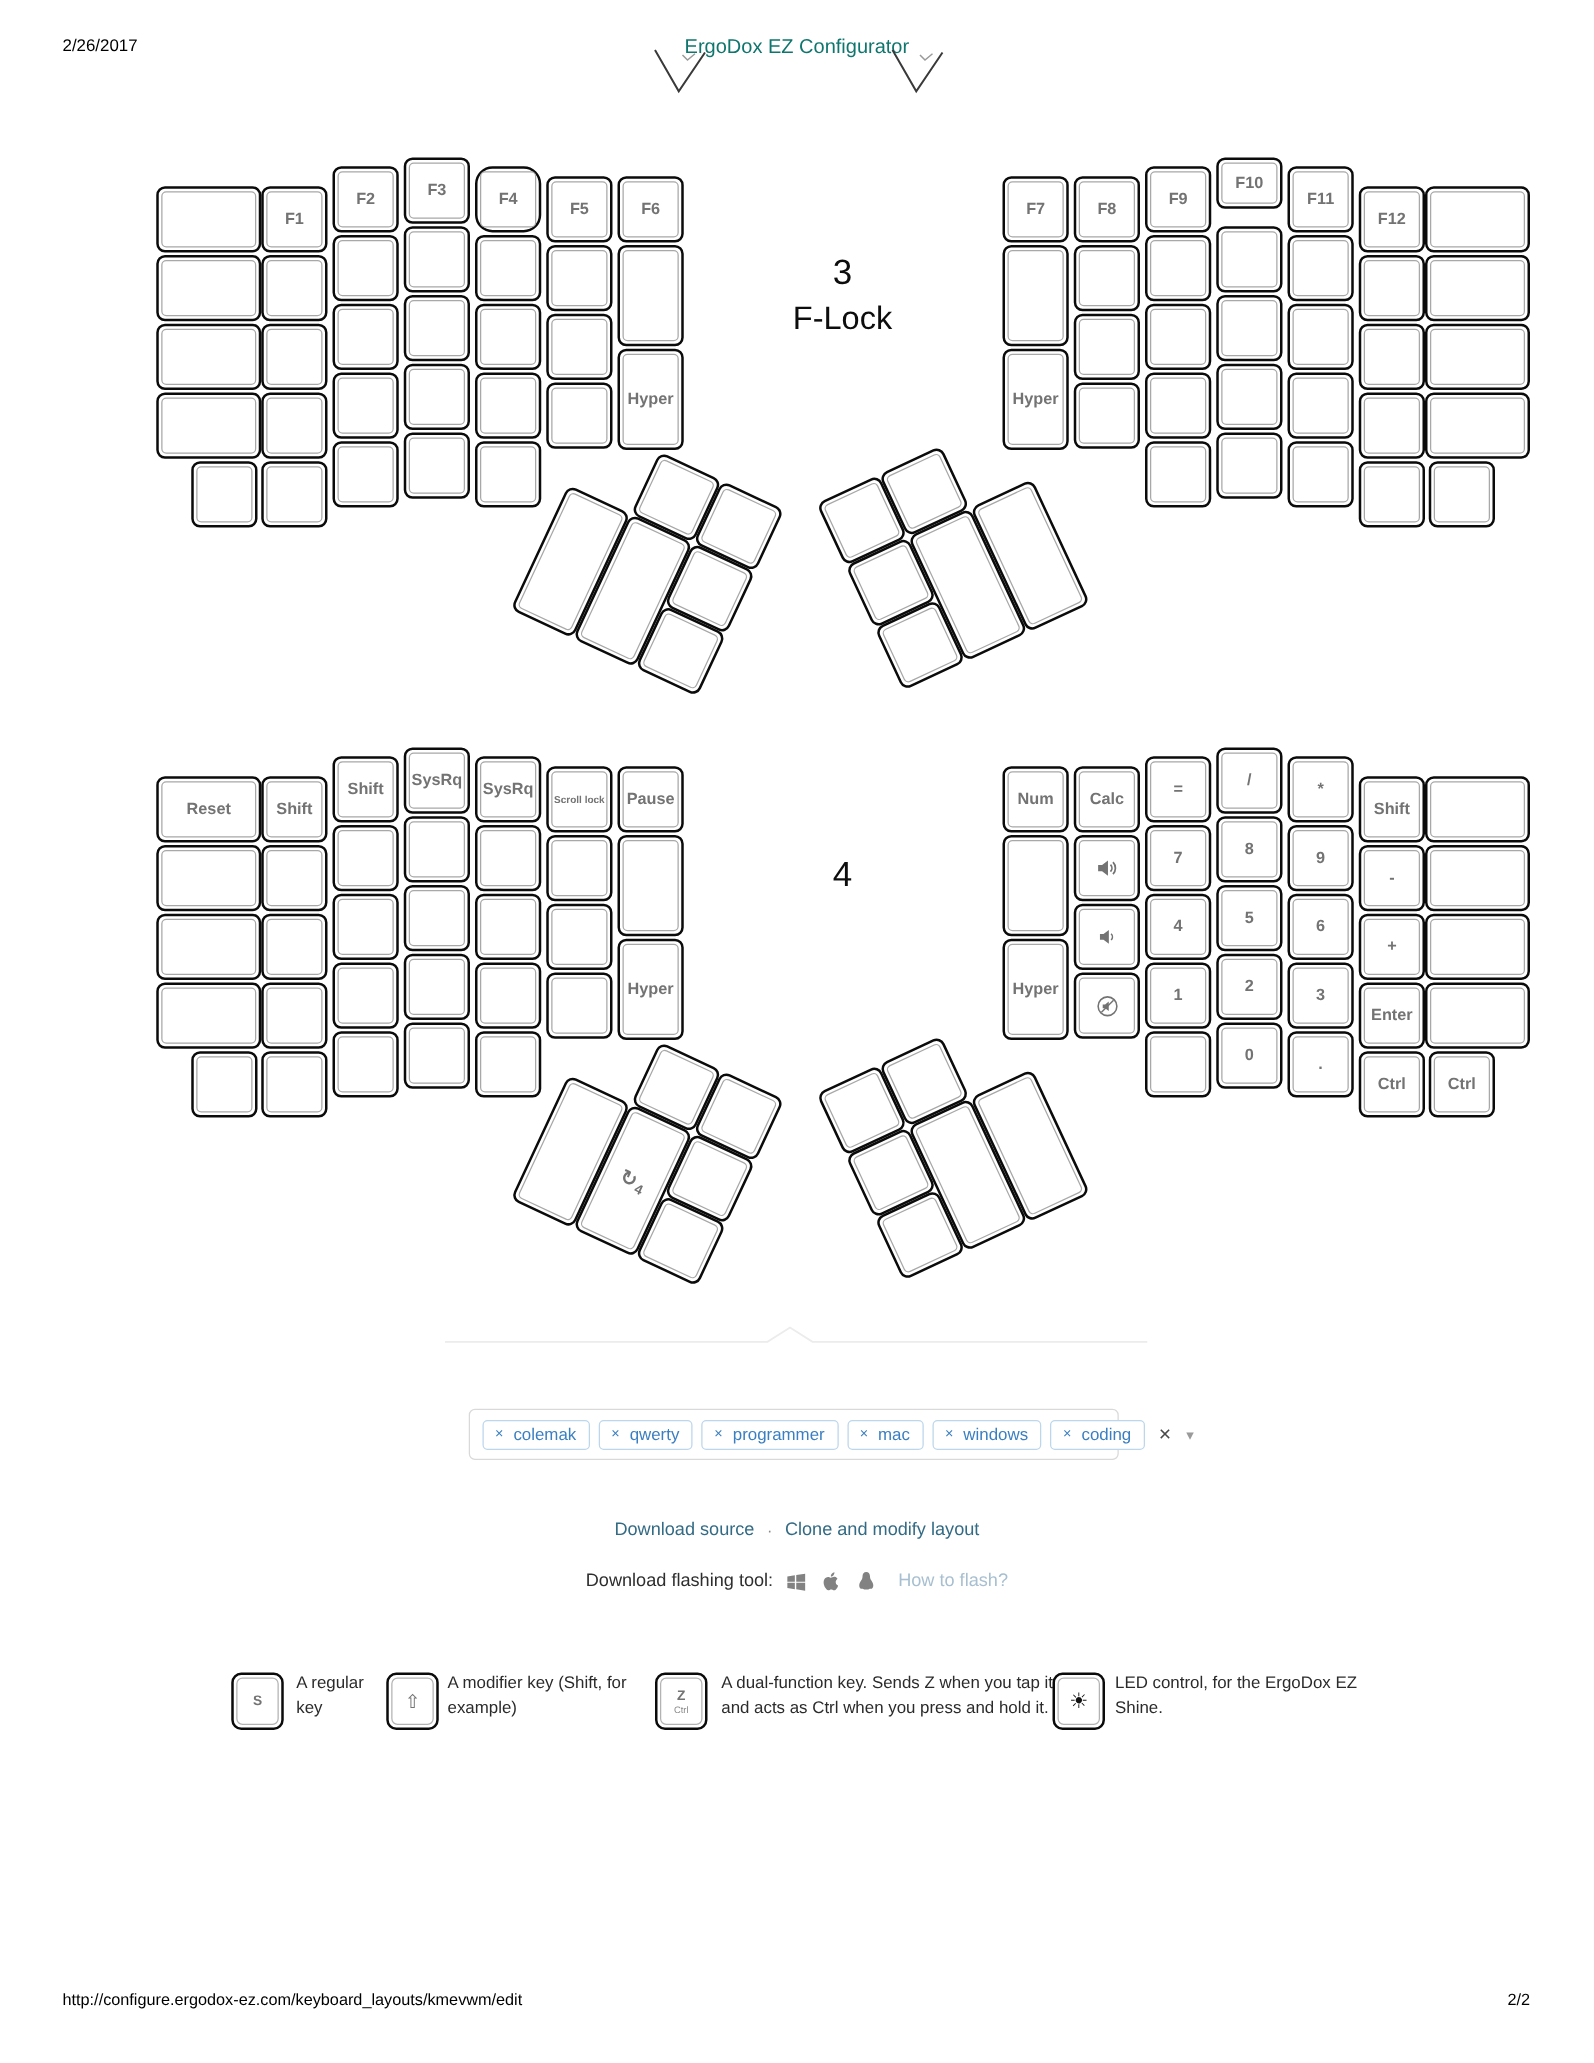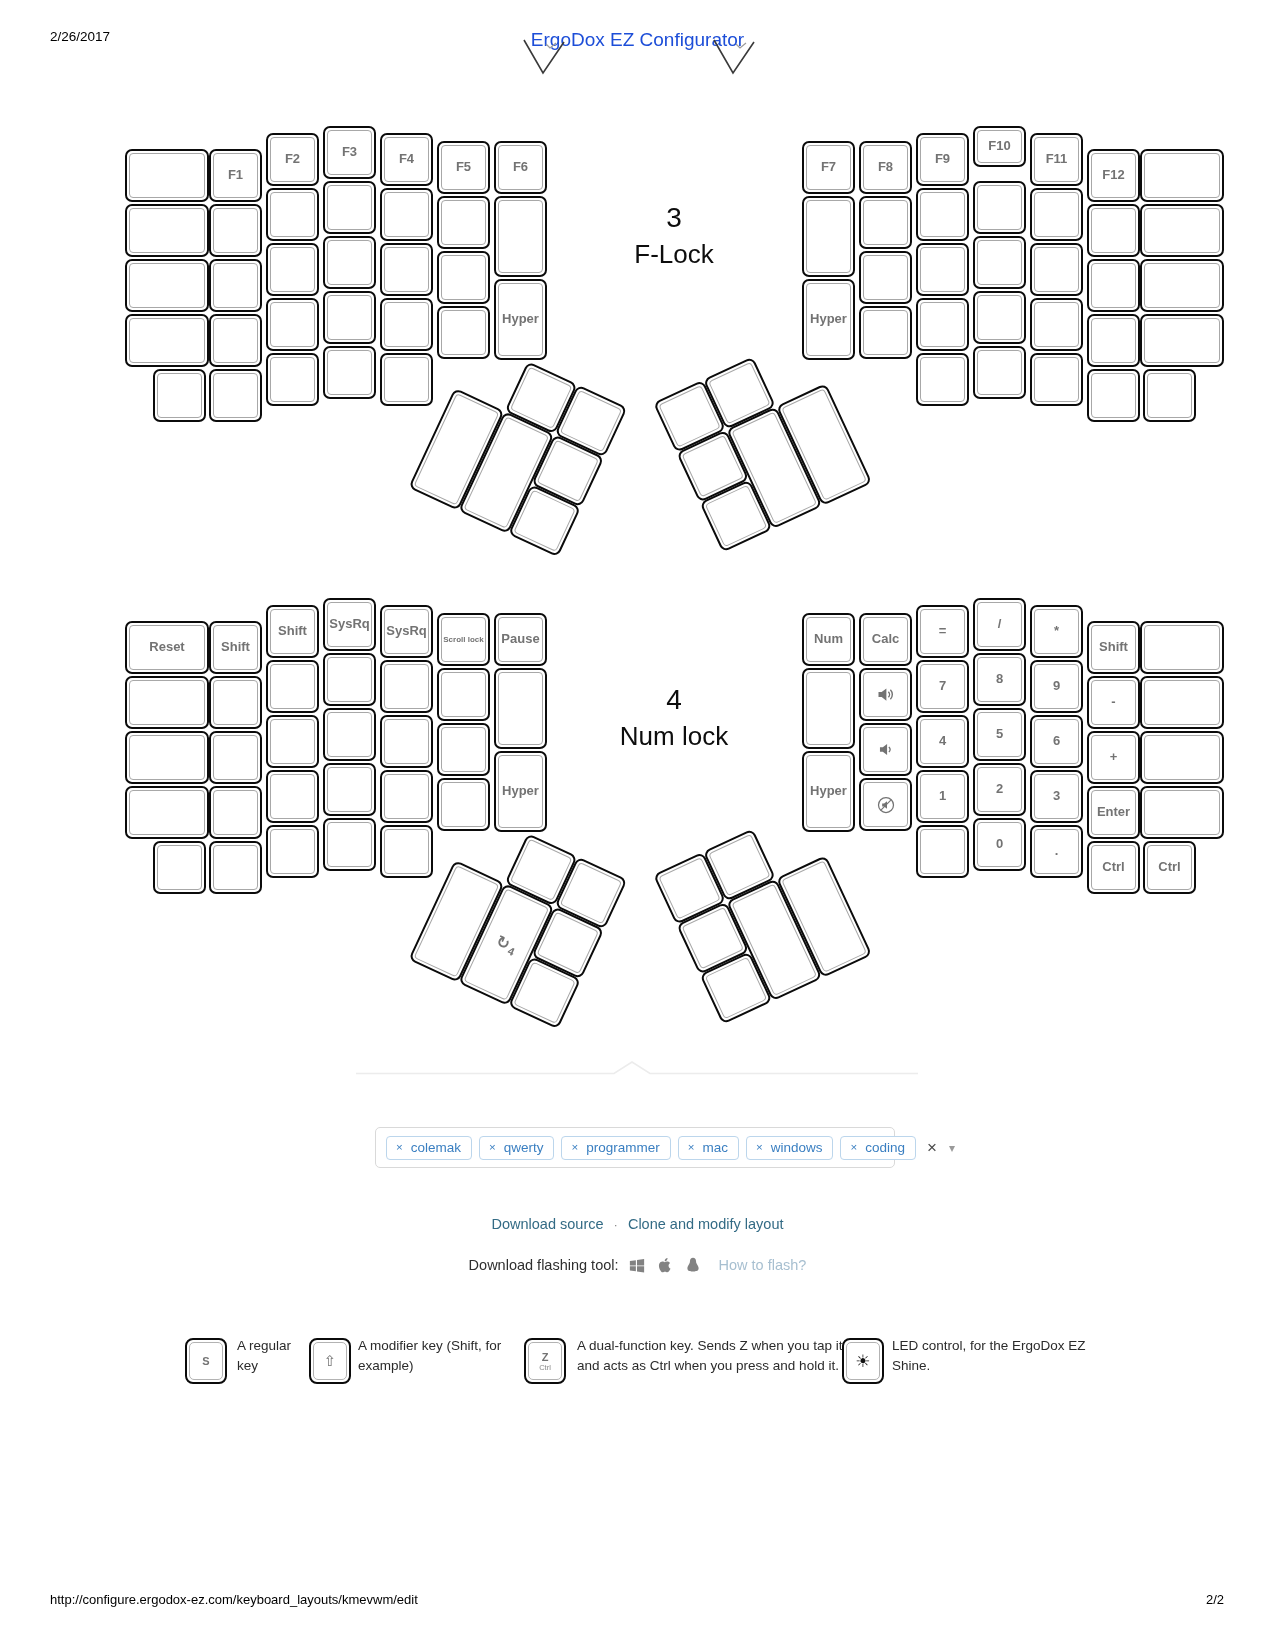--- a/index.html
+++ b/index.html
@@ -1,20 +1,20 @@
 <!DOCTYPE html>
 <html><head>
 <meta charset="utf-8">
 <style>
 *{margin:0;padding:0;box-sizing:border-box}
 html,body{background:#fff}
 body{font-family:"Liberation Sans",sans-serif}
 .page{position:relative;width:1275px;height:1650px;background:#fff;overflow:hidden}
 .hdr-date{position:absolute;left:50px;top:29px;font-size:13.5px;color:#000}
-.hdr-title{position:absolute;left:0;right:0;top:29px;text-align:center;font-size:19px;color:#1d4ed8}
+.hdr-title{position:absolute;left:0;right:0;top:29px;text-align:center;font-size:16px;color:#0f766e}
 .remnant{position:absolute}
 
 .key{position:absolute;background:#fff;border:2.5px solid #0b0b0b;border-radius:7px;display:flex;align-items:center;justify-content:center}
 .key::before{content:"";position:absolute;inset:2px;border:1.5px solid #a8a8a8;border-radius:4px;pointer-events:none}
 .klabel{position:relative;font-size:13px;font-weight:bold;color:#737373;text-align:center;line-height:1.1;padding:0 2px}
 .klabel.small{font-size:8px;line-height:9.5px}
 .klabel svg{display:block}
 .glyph{font-family:"DejaVu Sans",sans-serif}
 .toggle{font-size:16px;color:#737373}
 .tnum{font-size:11px;font-weight:bold;color:#737373;margin-left:1px;position:relative;top:3px}
@@ -124,21 +124,21 @@
       </div>
       <div class="key" style="left: 323px; top: 236px; width: 53px; height: 53px;">
         <span class="klabel"></span>
       </div>
       <div class="key" style="left: 323px; top: 291px; width: 53px; height: 53px;">
         <span class="klabel"></span>
       </div>
       <div class="key" style="left: 323px; top: 346px; width: 53px; height: 53px;">
         <span class="klabel"></span>
       </div>
-      <div class="key" style="left: 380px; top: 133px; width: 53px; height: 53px;">
+      <div class="key" style="left: 380px; top: 133px; width: 53px; height: 53px; border-radius: 14px;">
         <span class="klabel">F4</span>
       </div>
       <div class="key" style="left: 380px; top: 188px; width: 53px; height: 53px;">
         <span class="klabel"></span>
       </div>
       <div class="key" style="left: 380px; top: 243px; width: 53px; height: 53px;">
         <span class="klabel"></span>
       </div>
       <div class="key" style="left: 380px; top: 298px; width: 53px; height: 53px;">
         <span class="klabel"></span>
@@ -298,21 +298,20 @@
         </div>
         <div class="key" style="left: 55px; top: 55px; width: 55px; height: 110px;">
           <span class="klabel"></span>
         </div>
         <div class="key" style="left: 110px; top: 55px; width: 55px; height: 110px;">
           <span class="klabel"></span>
         </div>
       </div>
       <div class="layer-label" style="top: 682px;">
         <div class="num">4</div>
-        <div class="nm">Num lock</div>
       </div>
       <div class="key" style="left: 125px; top: 621px; width: 84px; height: 53px;">
         <span class="klabel">Reset</span>
       </div>
       <div class="key" style="left: 125px; top: 676px; width: 84px; height: 53px;">
         <span class="klabel"></span>
       </div>
       <div class="key" style="left: 125px; top: 731px; width: 84px; height: 53px;">
         <span class="klabel"></span>
       </div>

